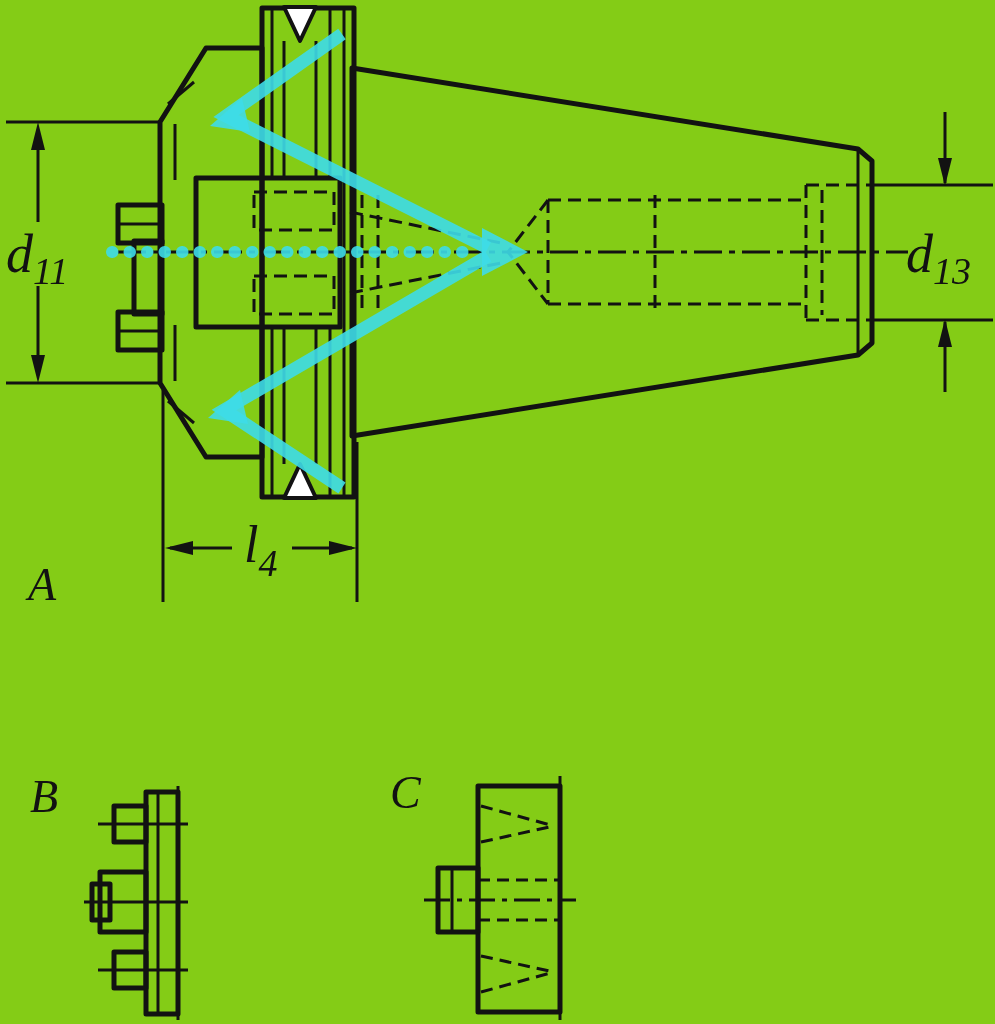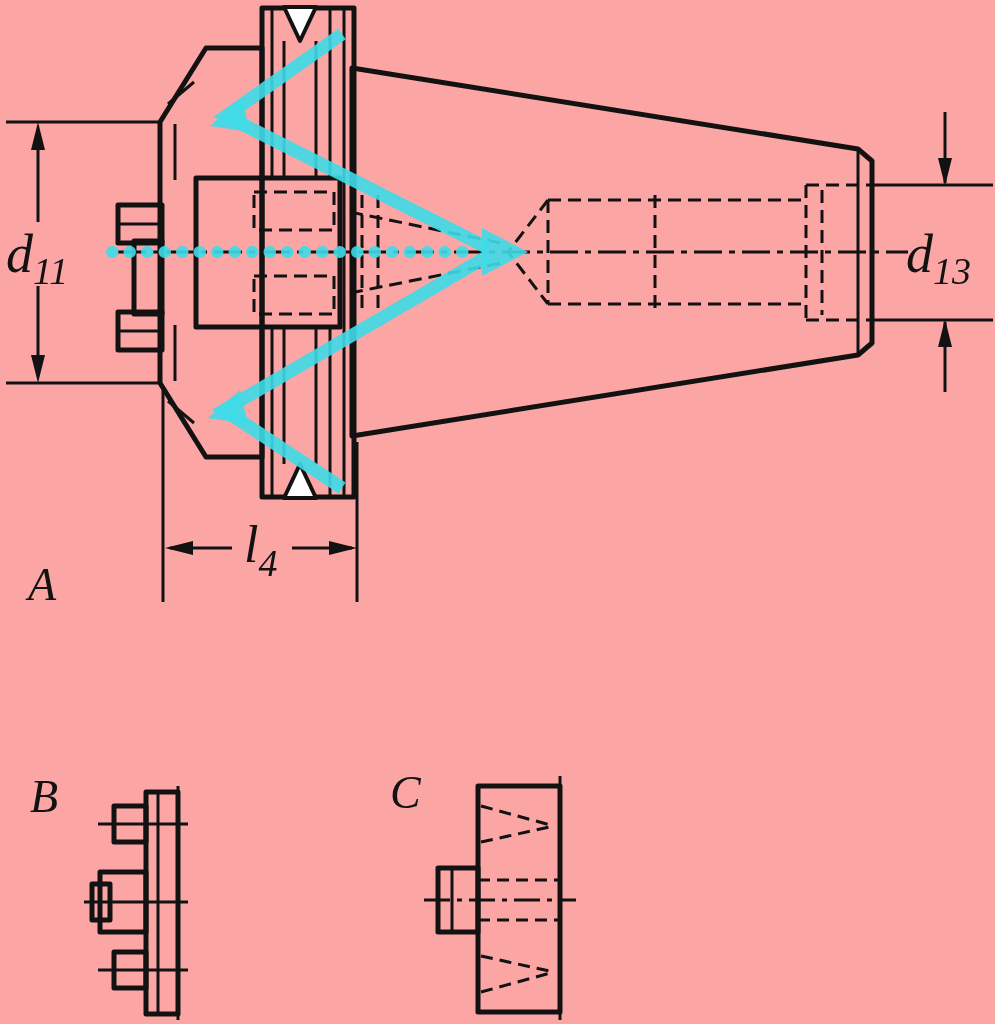--- a/index.html
+++ b/index.html
@@ -7,21 +7,21 @@
     padding: 0;
     background: #ffffff;
     width: 995px;
     height: 1024px;
     overflow: hidden;
   }
   .stage {
     position: relative;
     width: 995px;
     height: 1024px;
-    background: #fca5a5;
+    background: #84cc16;
   }
   svg text {
     font-family: "Liberation Serif", serif;
     font-style: italic;
   }
 </style>
 </head>
 <body>
 
 <div class="stage">

